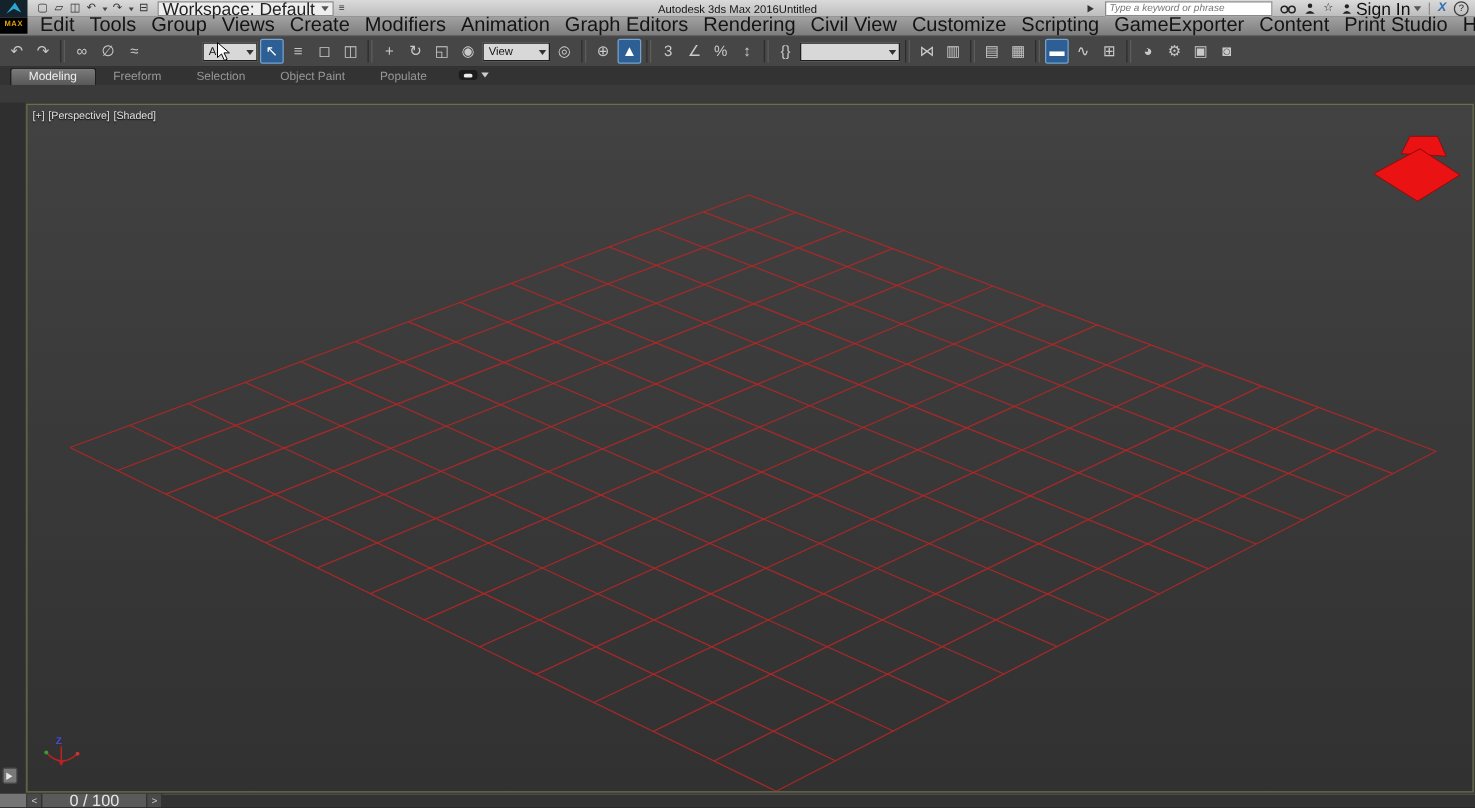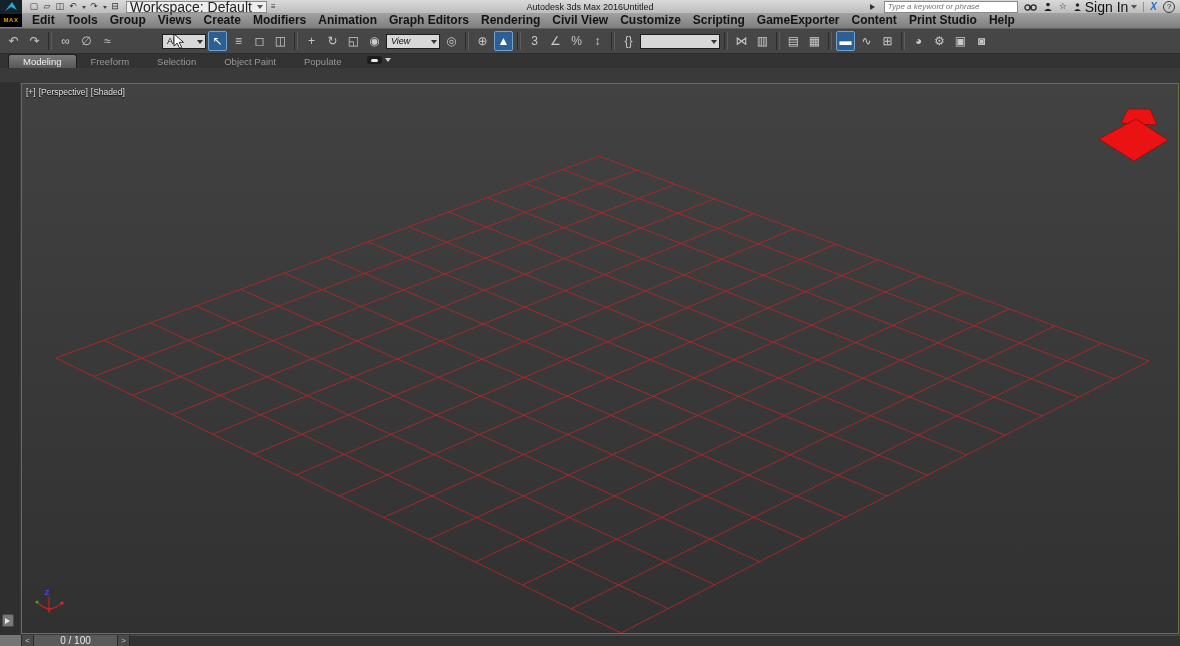--- a/index.html
+++ b/index.html
@@ -32,21 +32,21 @@
   #signin{display:flex;align-items:center;gap:3px;cursor:pointer;font-size:14px;color:#111;}
   #tr-sep{width:1px;height:10px;background:#8f8f8f;}
   #exchange-x{color:#2e6db4;font-weight:bold;font-style:italic;font-size:10px;cursor:pointer;}
   #help-circle{width:10px;height:10px;border:1px solid #3c3c3c;border-radius:50%;font-size:7.5px;
     display:flex;align-items:center;justify-content:center;color:#222;cursor:pointer;}
 
   
   #menubar{position:absolute;top:13px;left:0;width:1180px;height:15px;
     background:linear-gradient(#a2a2a2,#7e7e7e);display:flex;align-items:center;
     padding-left:26px;box-sizing:border-box;z-index:5;}
-  .menu-item{padding:0 6px;font-size:12px;color:#131313;line-height:15px;cursor:pointer;white-space:nowrap;font-weight:bold;}
+  .menu-item{padding:0 6px;font-size:16px;color:#131313;line-height:15px;cursor:pointer;white-space:nowrap;}
 
   
   #toolbar{position:absolute;top:28px;left:0;width:1180px;height:26px;background:#464646;
     border-top:1px solid #606060;border-bottom:1px solid #2d2d2d;display:flex;align-items:center;
     padding-left:3px;box-sizing:border-box;}
   .tb-btn{min-width:19px;height:20px;margin:0 1px;display:inline-flex;align-items:center;justify-content:center;
     color:#c9c9c9;font-size:12px;border-radius:2px;cursor:pointer;box-sizing:border-box;}
   .tb-btn .glyph{line-height:1;}
   .tb-btn.active{background:#2d5f94;border:1px solid #73a2cd;color:#fff;}
   .tb-sep{width:2px;height:18px;margin:0 3px;border-left:1px solid #2c2c2c;border-right:1px solid #5c5c5c;}
@@ -83,21 +83,21 @@
   #vp-label{position:absolute;top:3px;left:4px;display:flex;gap:3px;}
   .vp-menu{font-size:8.5px;color:#e2e2e2;cursor:pointer;text-shadow:0 1px 1px #000;white-space:nowrap;}
 
   #cursor{position:absolute;left:173px;top:33px;z-index:60;pointer-events:none;}
 
   
   #timeline{position:absolute;top:635px;left:0;width:1180px;height:11px;background:#3a3a3a;display:flex;align-items:stretch;}
   #tl-corner{width:21px;background:#757575;border-right:1px solid #2a2a2a;}
   .tl-btn{width:11px;background:#4a4a4a;color:#cfcfcf;font-size:8px;display:flex;align-items:center;
     justify-content:center;border-right:1px solid #2a2a2a;cursor:pointer;line-height:1;}
-  #tl-slider{width:83px;background:#5a5a5a;color:#e8e8e8;font-size:10px;display:flex;align-items:center;
+  #tl-slider{width:83px;background:#5a5a5a;color:#e8e8e8;font-size:13px;display:flex;align-items:center;
     justify-content:center;border-right:1px solid #2a2a2a;cursor:pointer;line-height:1;}
   #tl-track{flex:1;background:#323232;border-top:1px solid #4c4c4c;cursor:pointer;}
 </style>
 </head>
 <body>
 
 <div id="app">
 
   <div id="titlebar">
     <div id="logo-wrap">
@@ -238,21 +238,21 @@
       </span>
       <span class="tb-btn">
         <span class="glyph">↻</span>
       </span>
       <span class="tb-btn">
         <span class="glyph">◱</span>
       </span>
       <span class="tb-btn">
         <span class="glyph">◉</span>
       </span>
-      <span class="tb-btn combo" style="width: 54px; font-style: italic;">
+      <span class="tb-btn combo" style="width: 54px;">
         <span class="glyph">View</span>
       </span>
       <span class="tb-btn">
         <span class="glyph">◎</span>
       </span>
       <span class="tb-sep"></span>
       <span class="tb-btn">
         <span class="glyph">⊕</span>
       </span>
       <span class="tb-btn active">

